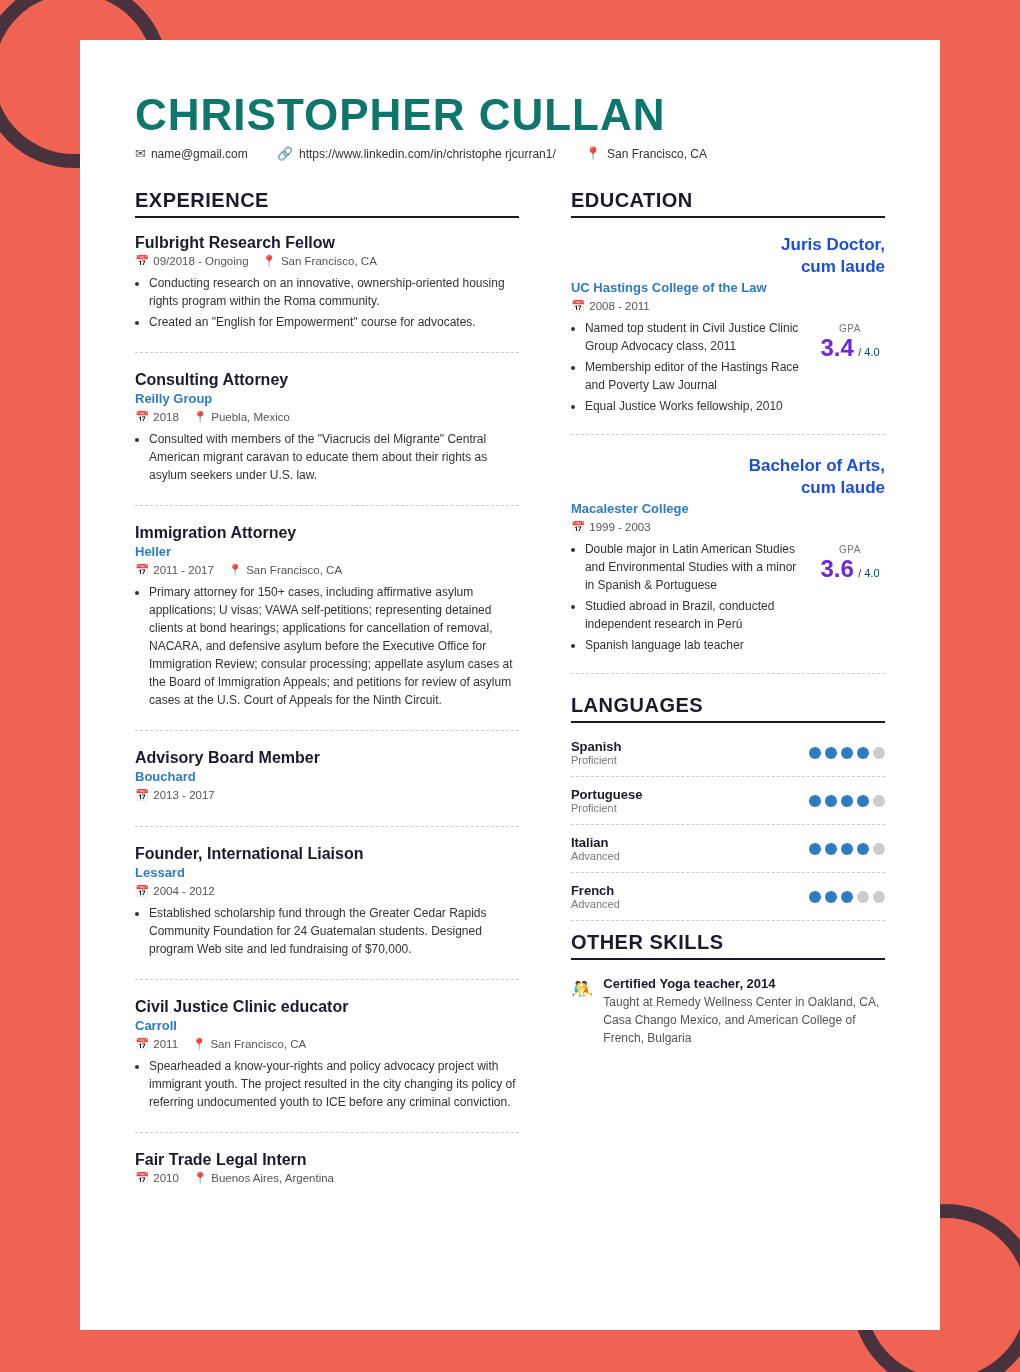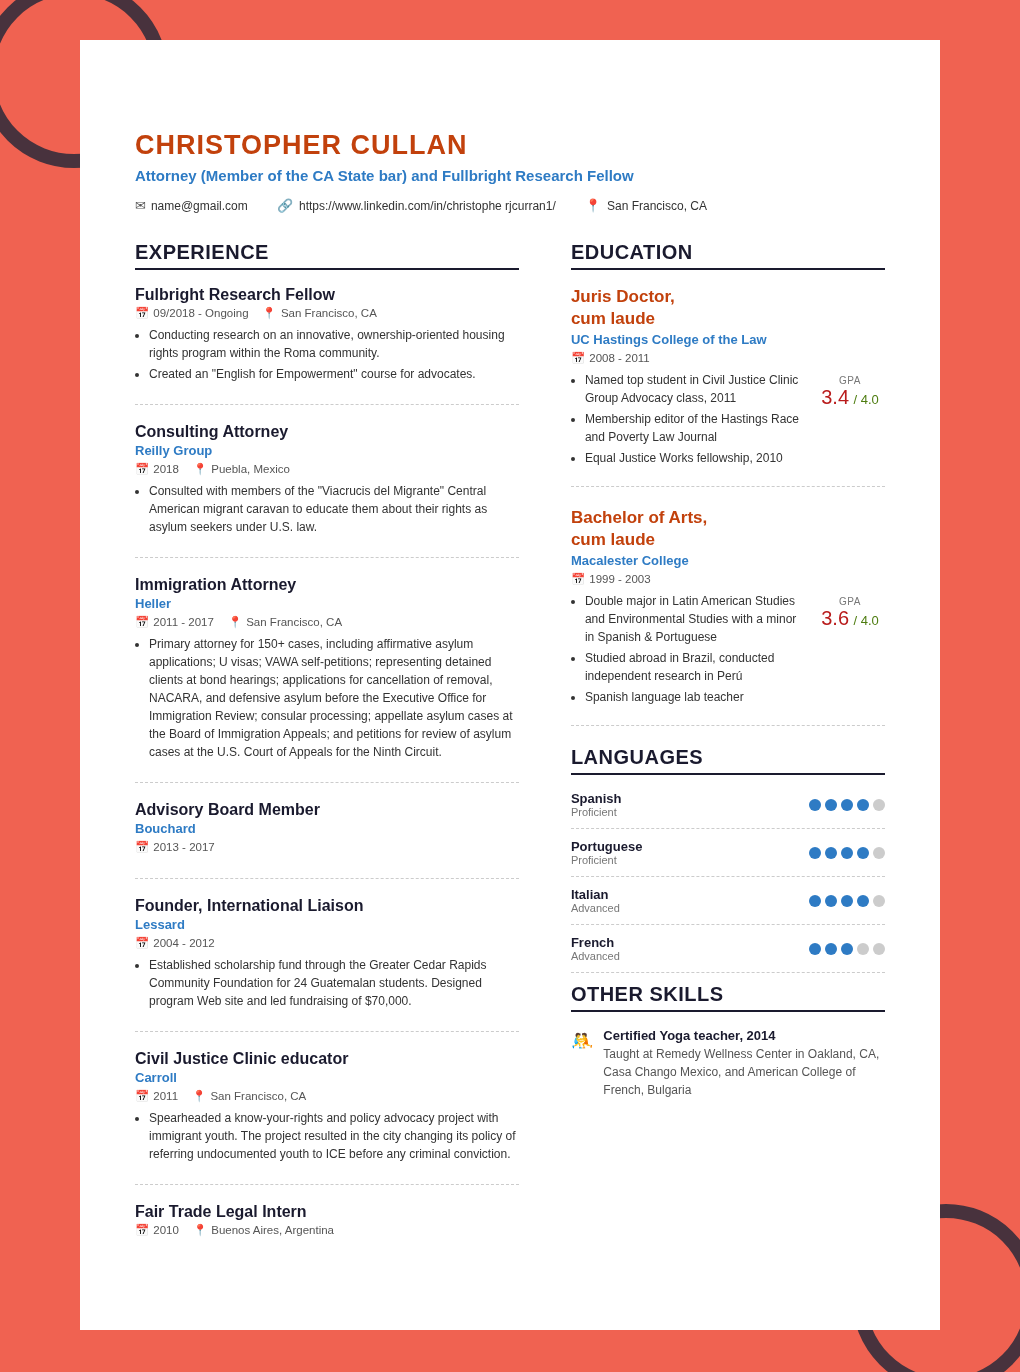--- a/index.html
+++ b/index.html
@@ -37,27 +37,26 @@
       background: #ffffff;
       width: 860px;
       min-height: 1290px;
       padding: 50px 55px 50px 55px;
       position: relative;
       z-index: 1;
     }
 
     
     .header-name {
-      font-size: 27px;
+      font-size: 44px;
       font-weight: 900;
-      color: #c2410c;
+      color: #0f766e;
       text-transform: uppercase;
       letter-spacing: 1px;
       margin-bottom: 6px;
-      margin-top: 40px;
     }
     .header-title {
       font-size: 15px;
       font-weight: 700;
       color: #2e7bc4;
       margin-bottom: 14px;
     }
     .header-contact {
       display: flex;
       gap: 30px;
@@ -149,23 +148,24 @@
       margin-bottom: 20px;
       padding-bottom: 16px;
       border-bottom: 1px dashed #ccc;
     }
     .edu-item:last-child {
       border-bottom: none;
     }
     .edu-degree {
       font-size: 17px;
       font-weight: 700;
-      color: #c2410c;
+      color: #1d4ed8;
       margin-bottom: 2px;
       line-height: 1.3;
+      text-align: right;
     }
     .edu-school {
       font-size: 13px;
       font-weight: 700;
       color: #2e7bc4;
       margin-bottom: 4px;
     }
     .edu-meta {
       font-size: 11.5px;
       color: #555;
@@ -194,27 +194,27 @@
       min-width: 70px;
       padding-top: 4px;
     }
     .gpa-label {
       font-size: 10px;
       color: #777;
       text-transform: uppercase;
       letter-spacing: 0.5px;
     }
     .gpa-value {
-      font-size: 20px;
-      font-weight: 400;
-      color: #b91c1c;
+      font-size: 24px;
+      font-weight: 700;
+      color: #6d28d9;
     }
     .gpa-max {
-      font-size: 13px;
-      color: #4d7c0f;
+      font-size: 11px;
+      color: #0c4a6e;
     }
 
     
     .lang-item {
       display: flex;
       justify-content: space-between;
       align-items: center;
       margin-bottom: 10px;
       padding-bottom: 10px;
       border-bottom: 1px dashed #ccc;
@@ -266,21 +266,20 @@
       line-height: 1.5;
     }
   </style>
 </head>
 <body>
 
 <div class="resume-container">
 
   <div class="header">
     <div class="header-name">CHRISTOPHER CULLAN</div>
-    <div class="header-title">Attorney (Member of the CA State bar) and Fullbright Research Fellow</div>
     <div class="header-contact">
       <div class="contact-item">
         <span class="contact-icon">✉</span>
         <span>name@gmail.com</span>
       </div>
       <div class="contact-item">
         <span class="contact-icon">🔗</span>
         <span>https://www.linkedin.com/in/christophe rjcurran1/</span>
       </div>
       <div class="contact-item">

